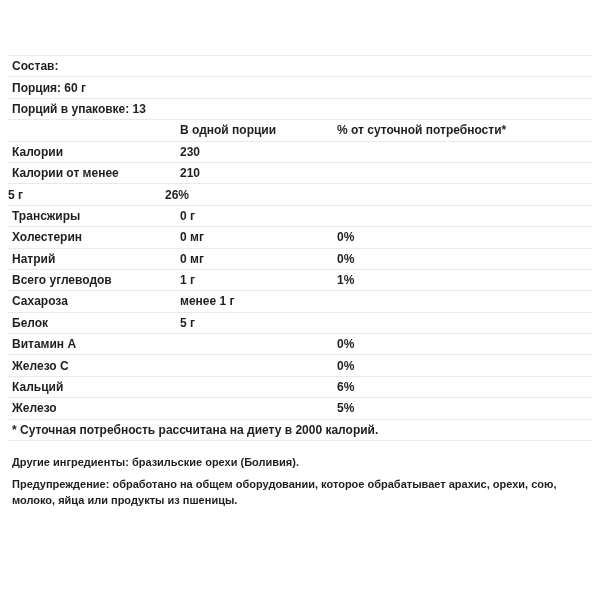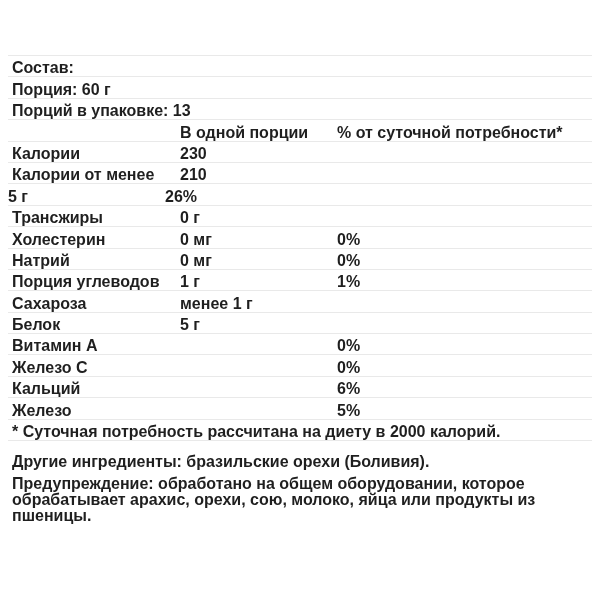--- a/index.html
+++ b/index.html
@@ -13,35 +13,35 @@
     position: relative;
     width: 600px; height: 600px;
     color: #1f1f1f;
   }
   .nutrition-table {
     margin: 55px 8px 0 8px;
     border-top: 1px solid #e9e9e9;
   }
   .nrow {
     display: flex;
-    align-items: flex-end;
+    align-items: center;
     height: 21.4px;
     border-bottom: 1px solid #e9e9e9;
-    font-size: 16px;
+    font-size: 12px;
     font-weight: 700;
     line-height: 1;
     white-space: nowrap;
   }
   .c1 { padding-left: 4px; width: 172px; flex: 0 0 172px; }
   .c2 { width: 157px; flex: 0 0 157px; }
   .c3 { flex: 1 1 auto; }
   .footnote-row .c-full { padding-left: 4px; }
   .footer-block {
     margin: 13px 8px 0 8px;
-    font-size: 16px;
+    font-size: 11px;
     font-weight: 700;
     color: #1f1f1f;
   }
   .footer-block p { padding-left: 4px; line-height: 16px; }
   .warning { margin-top: 6px; max-width: 570px; }
 </style>
 </head>
 <body>
 
 <div class="sheet">
@@ -87,21 +87,21 @@
       <div class="c1">Холестерин</div>
       <div class="c2">0 мг</div>
       <div class="c3">0%</div>
     </div>
     <div class="nrow">
       <div class="c1">Натрий</div>
       <div class="c2">0 мг</div>
       <div class="c3">0%</div>
     </div>
     <div class="nrow">
-      <div class="c1">Порция углеводов</div>
+      <div class="c1">Всего углеводов</div>
       <div class="c2">1 г</div>
       <div class="c3">1%</div>
     </div>
     <div class="nrow">
       <div class="c1">Сахароза</div>
       <div class="c2">менее 1 г</div>
       <div class="c3"></div>
     </div>
     <div class="nrow">
       <div class="c1">Белок</div>

